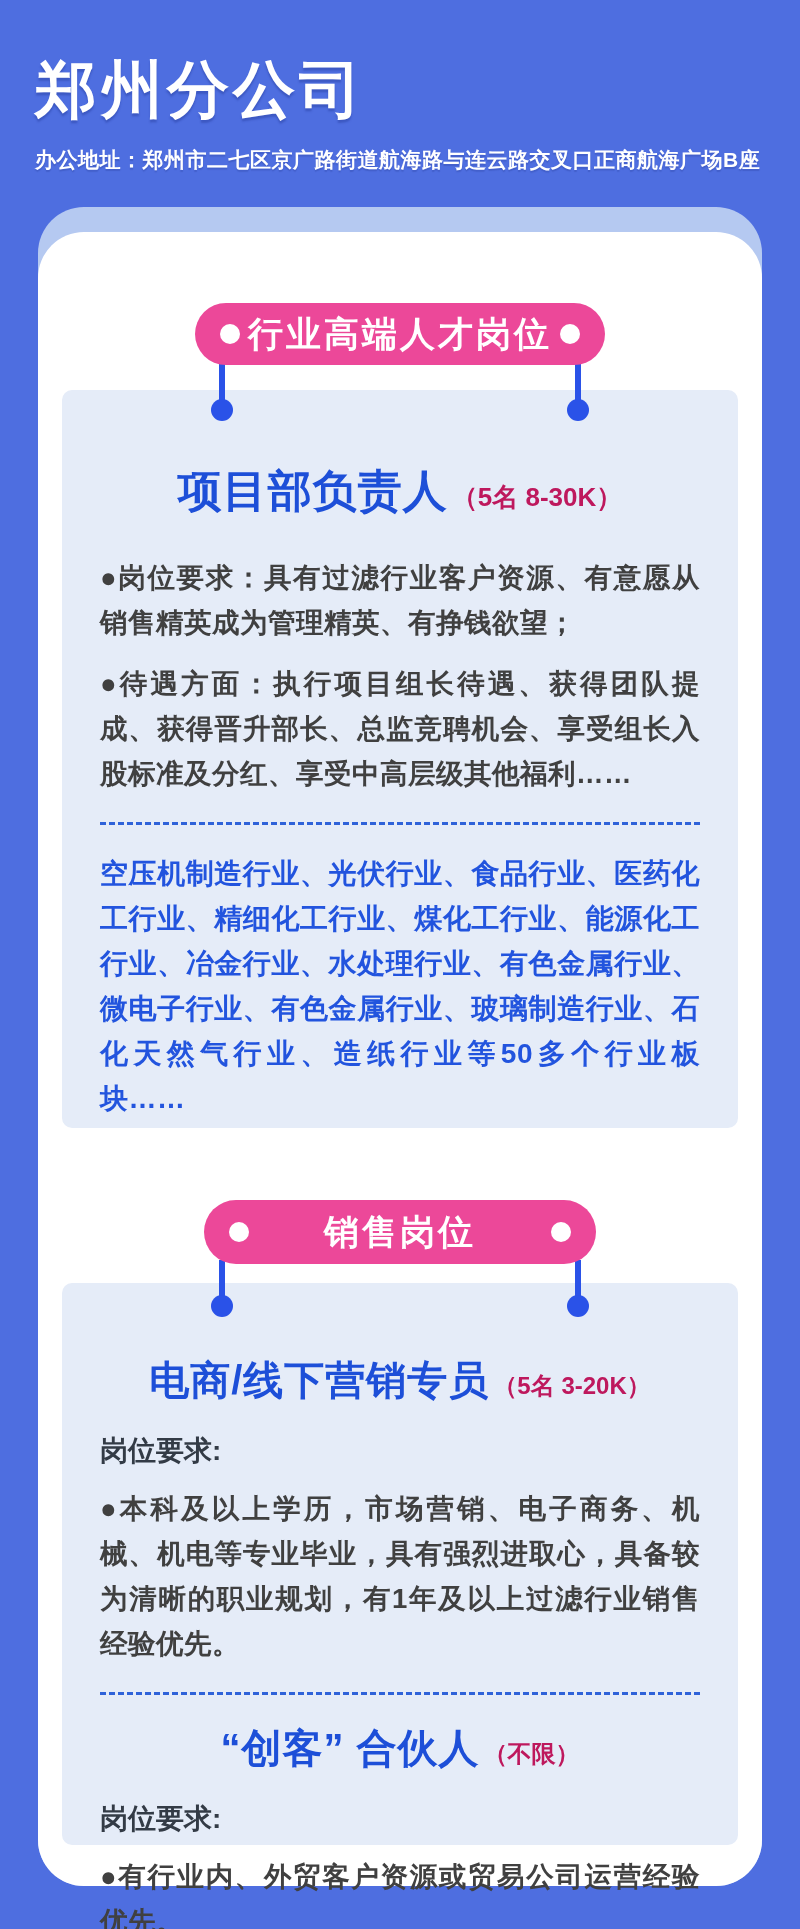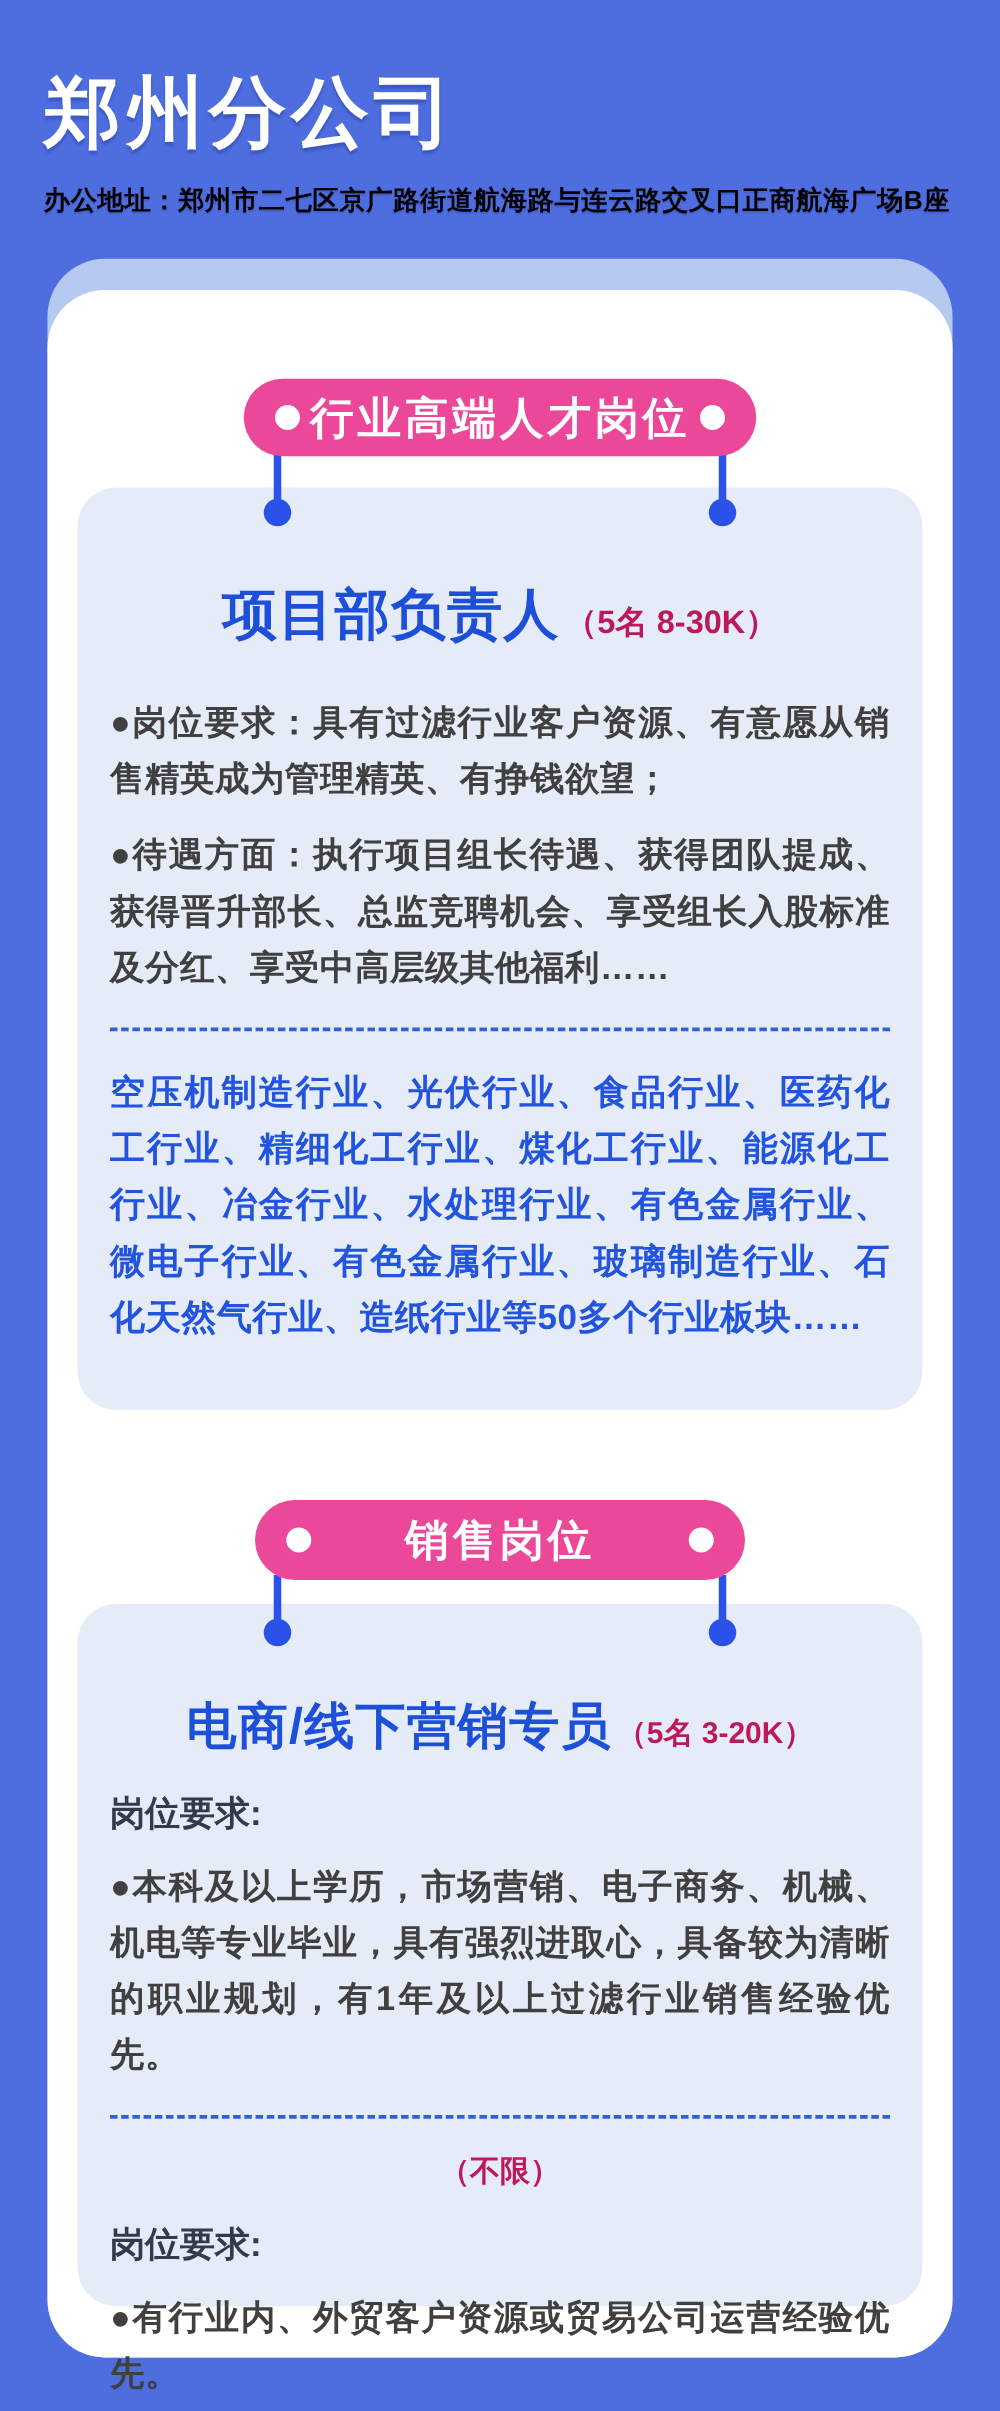--- a/index.html
+++ b/index.html
@@ -24,21 +24,21 @@
     font-weight: 900;
     color: #ffffff;
     letter-spacing: 4px;
     text-shadow: 0 3px 2px rgba(30,50,140,0.35);
   }
   .header-address {
     position: absolute;
     left: 35px; top: 146px;
     font-size: 21px;
     font-weight: 700;
-    color: #000000;
+    color: #ffffff;
     letter-spacing: 0.5px;
     text-shadow: 0 2px 1px rgba(30,50,140,0.25);
   }
 
   
   .card-back {
     position: absolute;
     left: 38px; top: 207px;
     width: 724px; height: 1679px;
     background: #B5C9F1;
@@ -104,22 +104,22 @@
   .pin-x-right.pin-line { left: 575px; }
   .pin-x-left.pin-dot   { left: 211px; }
   .pin-x-right.pin-dot  { left: 567px; }
 
   
   .inner-card {
     position: absolute;
     left: 62px;
     width: 676px;
     background: #E5ECF8;
-    border-radius: 31px;
-    padding: 0 26px;
+    border-radius: 10px;
+    padding: 0 38px;
   }
   .inner-card-1 { top: 390px; height: 738px; }
   .inner-card-2 { top: 1283px; height: 562px; }
 
   
   .job-title-row {
     display: flex;
     justify-content: center;
     align-items: baseline;
     gap: 4px;
@@ -218,19 +218,20 @@
 
   <div class="inner-card inner-card-2">
     <div class="job-title-row">
       <span class="job-title-main">电商/线下营销专员</span>
       <span class="job-title-meta">（5名 3-20K）</span>
     </div>
     <div class="req-label">岗位要求:</div>
     <p class="body-par">●本科及以上学历，市场营销、电子商务、机械、机电等专业毕业，具有强烈进取心，具备较为清晰的职业规划，有1年及以上过滤行业销售经验优先。</p>
     <hr class="dashed-divider">
     <div class="job-title-row maker">
+      <span class="job-title-main">“创客” 合伙人</span>
       <span class="job-title-meta">（不限）</span>
     </div>
     <div class="req-label">岗位要求:</div>
     <p class="body-par">●有行业内、外贸客户资源或贸易公司运营经验优先。</p>
   </div>
 
 </div>
 
 </body></html>

